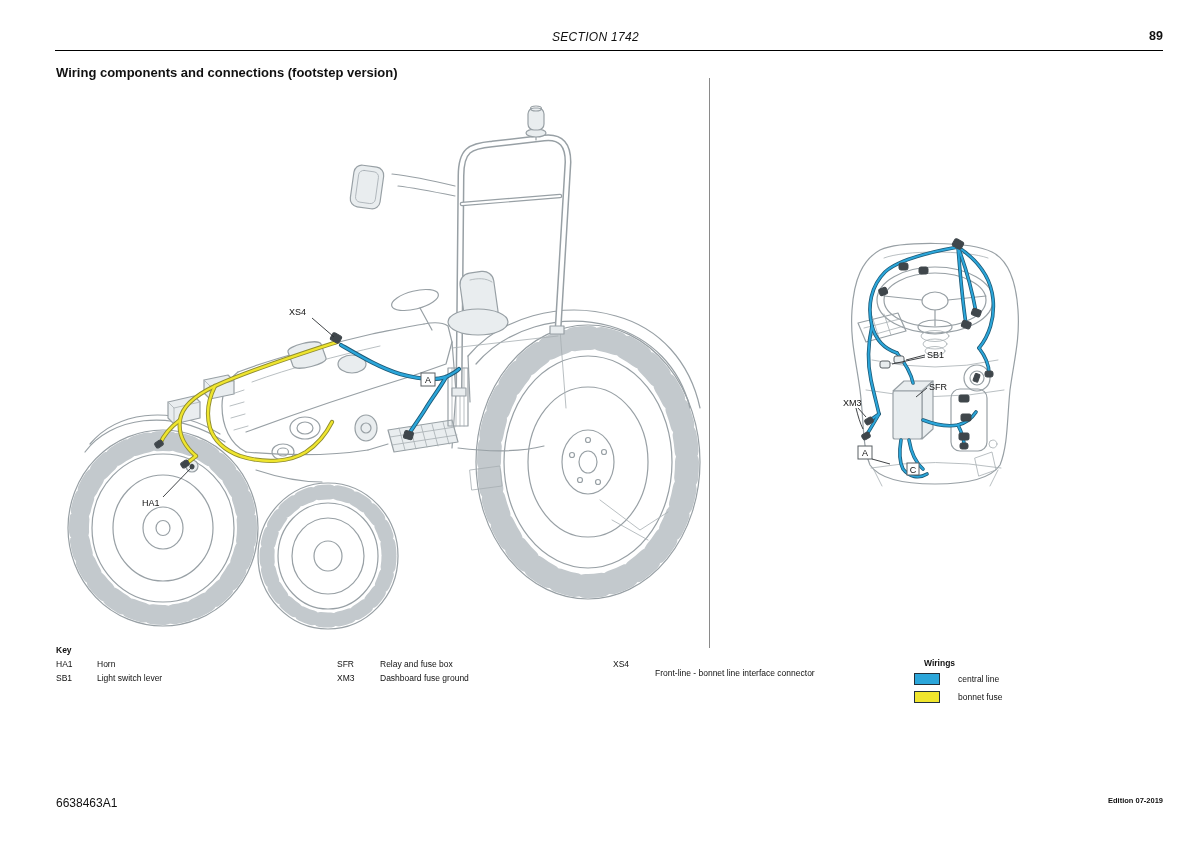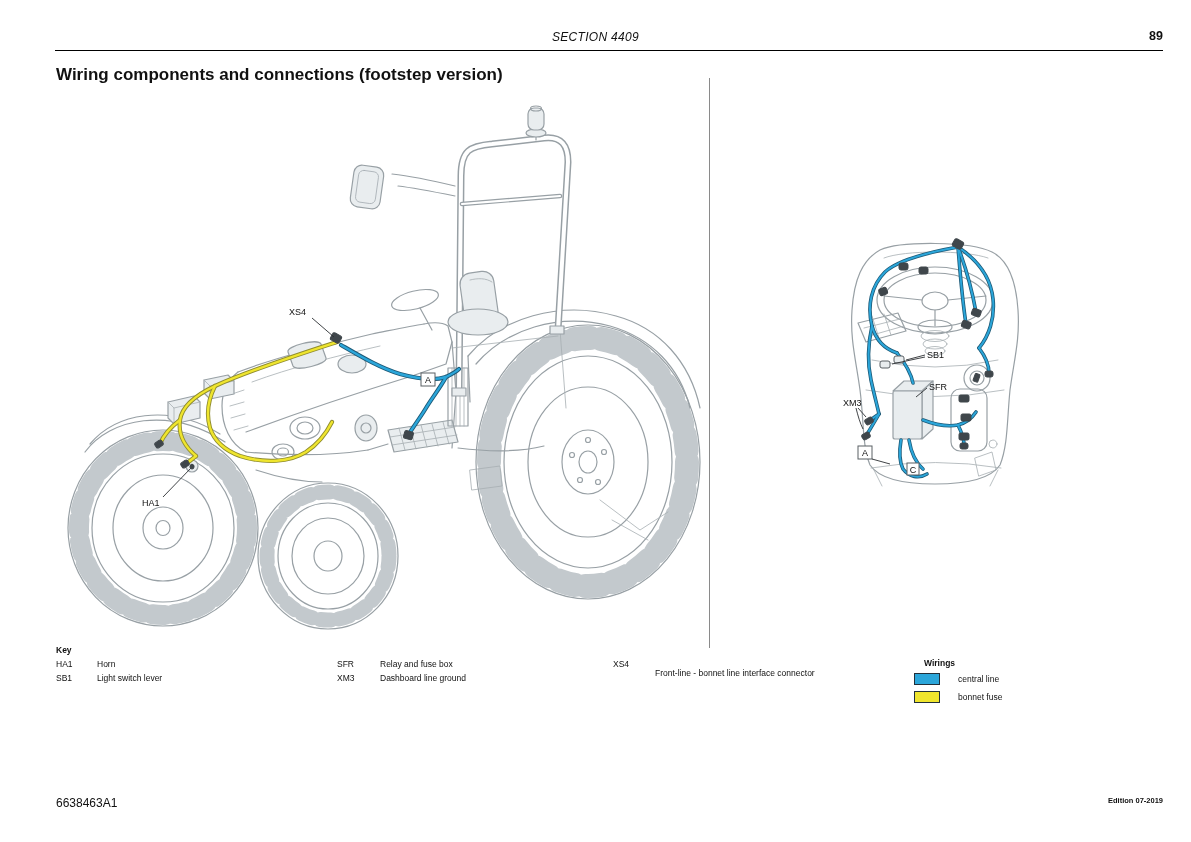--- a/index.html
+++ b/index.html
@@ -2,42 +2,42 @@
 <html><head>
 <meta charset="utf-8">
 <style>
   html,body{margin:0;padding:0;}
   body{width:1191px;height:842px;position:relative;background:#ffffff;overflow:hidden;
        font-family:"Liberation Sans",sans-serif;color:#111;}
   .abs{position:absolute;}
   .hdr-section{left:0;right:0;top:30px;text-align:center;font-size:12px;font-style:italic;letter-spacing:.3px;}
   .hdr-page{right:28px;top:29px;font-size:12.5px;font-weight:bold;margin-left:43px;}
   .hdr-rule{left:55px;right:28px;top:50px;height:1.3px;background:#000;}
-  .page-title{left:56px;top:65px;font-size:17px;font-weight:bold;}
+  .page-title{left:56px;top:65px;font-size:13px;font-weight:bold;}
   .divider{left:709px;top:78px;width:1px;height:570px;background:#8a8a8a;}
   .key-head{left:56px;top:645px;font-size:8.5px;font-weight:bold;}
   .kc{font-size:8.5px;}
   .wir-head{left:889px;top:658px;font-size:8.5px;font-weight:bold;margin-left:35px;}
   .leg-row{display:flex;align-items:center;gap:18px;font-size:8.5px;padding-left:24px;}
   .foot-l{left:56px;top:796px;font-size:12px;}
   .foot-r{right:28px;top:796px;font-size:7.5px;font-weight:bold;}
   svg{position:absolute;}
   .art{stroke:#98a0a5;fill:none;stroke-width:1.2;stroke-linecap:round;stroke-linejoin:round;}
   .artThin{stroke:#a7aeb3;fill:none;stroke-width:.8;}
   .fillc{fill:#e9edef;}
   .tread{stroke:#c3c9cd;fill:none;}
   .dark{fill:#3f464b;stroke:#3f464b;stroke-width:1;}
   .lbl{font-family:"Liberation Sans",sans-serif;font-size:9px;fill:#111;stroke:none;}
   .leader{stroke:#2b2f32;stroke-width:.9;fill:none;}
   .lblbox{fill:#ffffff;stroke:#5a6065;stroke-width:1;}
 </style>
 </head>
 <body>
 
-<div class="abs hdr-section">SECTION 4409</div>
+<div class="abs hdr-section">SECTION 1742</div>
 <div class="abs hdr-page">89</div>
 <div class="abs hdr-rule"></div>
 <div class="abs page-title">Wiring components and connections (footstep version)</div>
 
 <div class="abs divider"></div>
 
 <svg style="left:55px;top:90px" width="650" height="555" viewBox="55 90 650 555">
   <defs>
     <path id="ty1" d="M337 342 C300 354 250 370 215 386 C196 395 182 406 180 420 C178 434 184 446 196 456"></path>
     <path id="ty2" d="M215 386 C208 400 206 414 210 428 C214 440 224 450 240 456 C265 464 290 462 306 452 C318 444 326 434 332 422"></path>
@@ -305,21 +305,21 @@
 <div class="abs key-head">Key</div>
 
 <div class="abs kc" style="left:56px;top:659px">HA1</div>
 <div class="abs kc" style="left:97px;top:659px">Horn</div>
 <div class="abs kc" style="left:56px;top:673px">SB1</div>
 <div class="abs kc" style="left:97px;top:673px">Light switch lever</div>
 
 <div class="abs kc" style="left:337px;top:659px">SFR</div>
 <div class="abs kc" style="left:380px;top:659px">Relay and fuse box</div>
 <div class="abs kc" style="left:337px;top:673px">XM3</div>
-<div class="abs kc" style="left:380px;top:673px">Dashboard line ground</div>
+<div class="abs kc" style="left:380px;top:673px">Dashboard fuse ground</div>
 
 <div class="abs kc" style="left:613px;top:659px">XS4</div>
 <div class="abs kc" style="left:655px;top:668px">Front-line - bonnet line interface connector</div>
 
 <div class="abs wir-head">Wirings</div>
 <div class="abs leg-row" style="left:890px;top:673px">
   <svg width="26" height="12" style="position:static">
     <rect x="0.5" y="0.5" width="25" height="11" stroke="#22303a" stroke-width="1" fill="#2ba6da"></rect>
   </svg>
   <span>central line</span>

